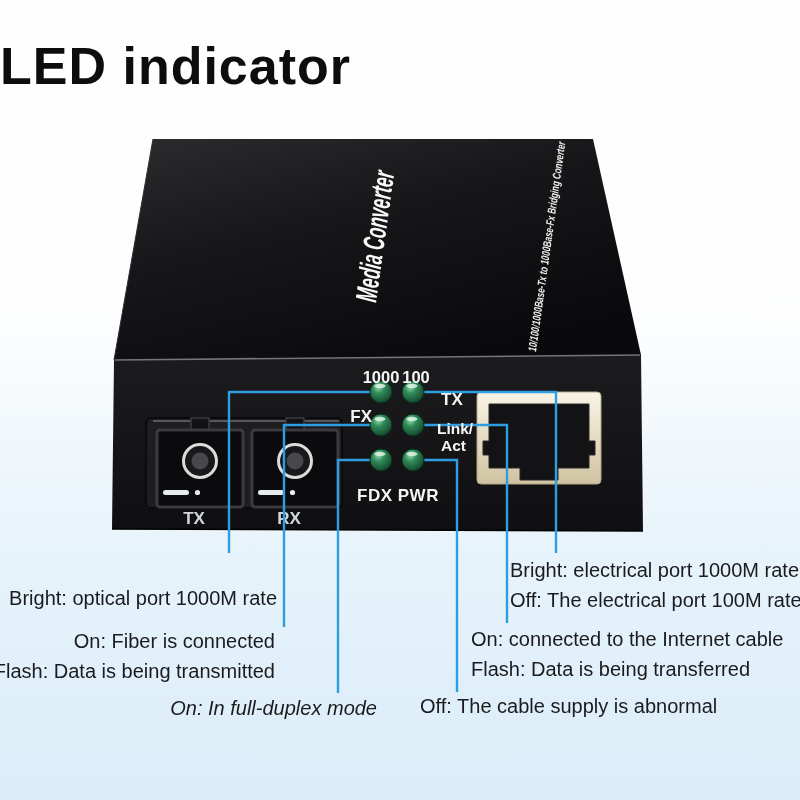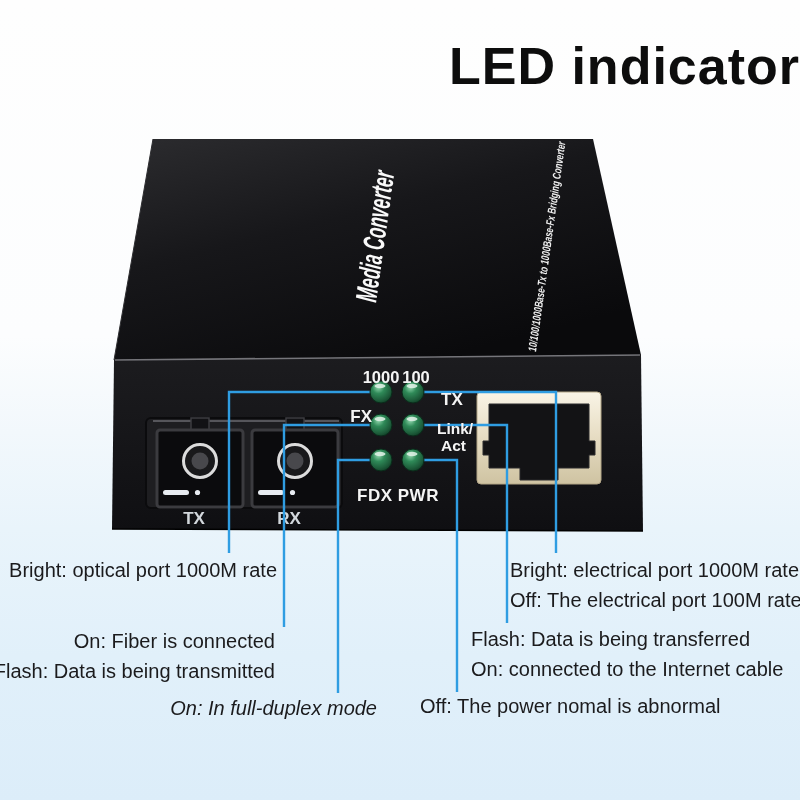--- a/index.html
+++ b/index.html
@@ -2,30 +2,30 @@
 <html><head>
 <meta charset="utf-8">
 <style>
   html,body{margin:0;padding:0;}
   body{
     width:800px;height:800px;overflow:hidden;position:relative;
     font-family:"Liberation Sans", sans-serif;
     background:linear-gradient(180deg,#fefefe 0%,#fcfdfe 42%,#f2f8fc 54%,#e9f4fb 66%,#e1f0fa 82%,#dcedf9 100%);
   }
   .title{
-    position:absolute;left:0;right:0;top:36px;text-align:right;
+    position:absolute;left:0;right:0;top:36px;text-align:left;
     font-size:52px;font-weight:bold;letter-spacing:1px;color:#0d0d0d;
   }
   .scene{position:absolute;left:0;top:0;}
   .cap{
     position:absolute;font-size:20px;line-height:30px;color:#1b1b1d;white-space:nowrap;
   }
   .cap.right-col{text-align:left;}
   .cap.left-col{text-align:right;}
-  #cap-optical   {right:523px;top:555px;}
+  #cap-optical   {right:523px;top:583px;}
   #cap-fiber     {right:525px;top:626px;}
   #cap-duplex    {right:423px;top:693px;font-style:italic;}
   #cap-electrical{left:510px;top:555px;}
   #cap-ethernet  {left:471px;top:624px;}
   #cap-power     {left:420px;top:691px;}
   svg text{font-family:"Liberation Sans", sans-serif;}
 </style>
 </head>
 <body>
 
@@ -133,18 +133,18 @@
   <div>Flash: Data is being transmitted</div>
 </div>
 <div class="cap left-col" id="cap-duplex">
   <div>On: In full-duplex mode</div>
 </div>
 <div class="cap right-col" id="cap-electrical">
   <div>Bright: electrical port 1000M rate</div>
   <div>Off: The electrical port 100M rate</div>
 </div>
 <div class="cap right-col" id="cap-ethernet">
+  <div>On: connected to the Internet cable</div>
   <div>Flash: Data is being transferred</div>
-  <div>On: connected to the Internet cable</div>
 </div>
 <div class="cap right-col" id="cap-power">
-  <div>Off: The power nomal is abnormal</div>
+  <div>Off: The cable supply is abnormal</div>
 </div>
 
 </body></html>

